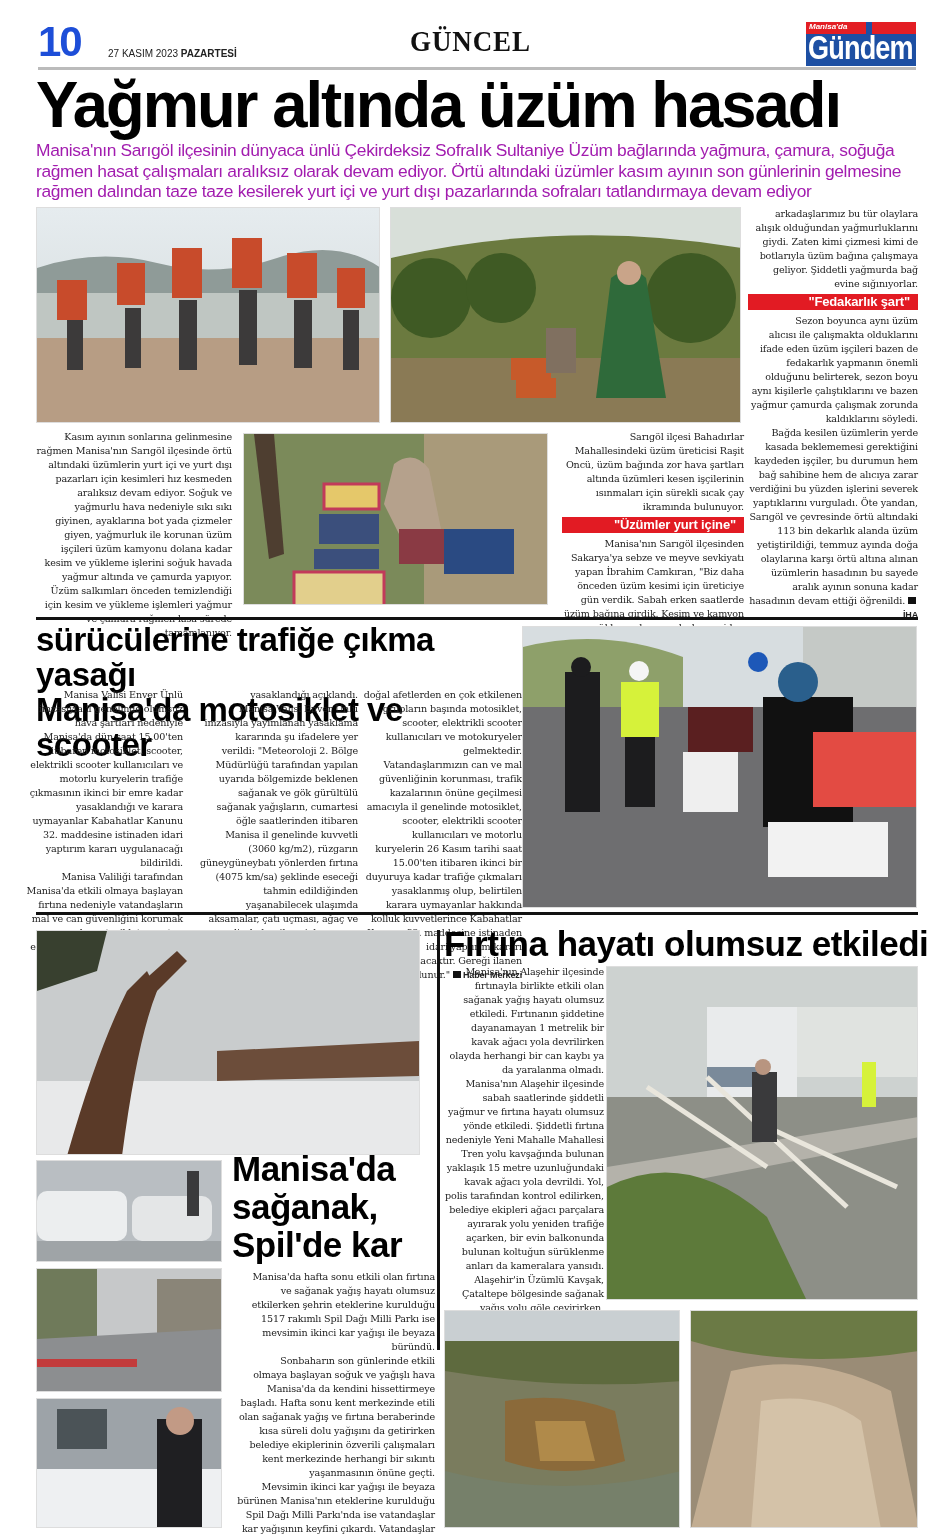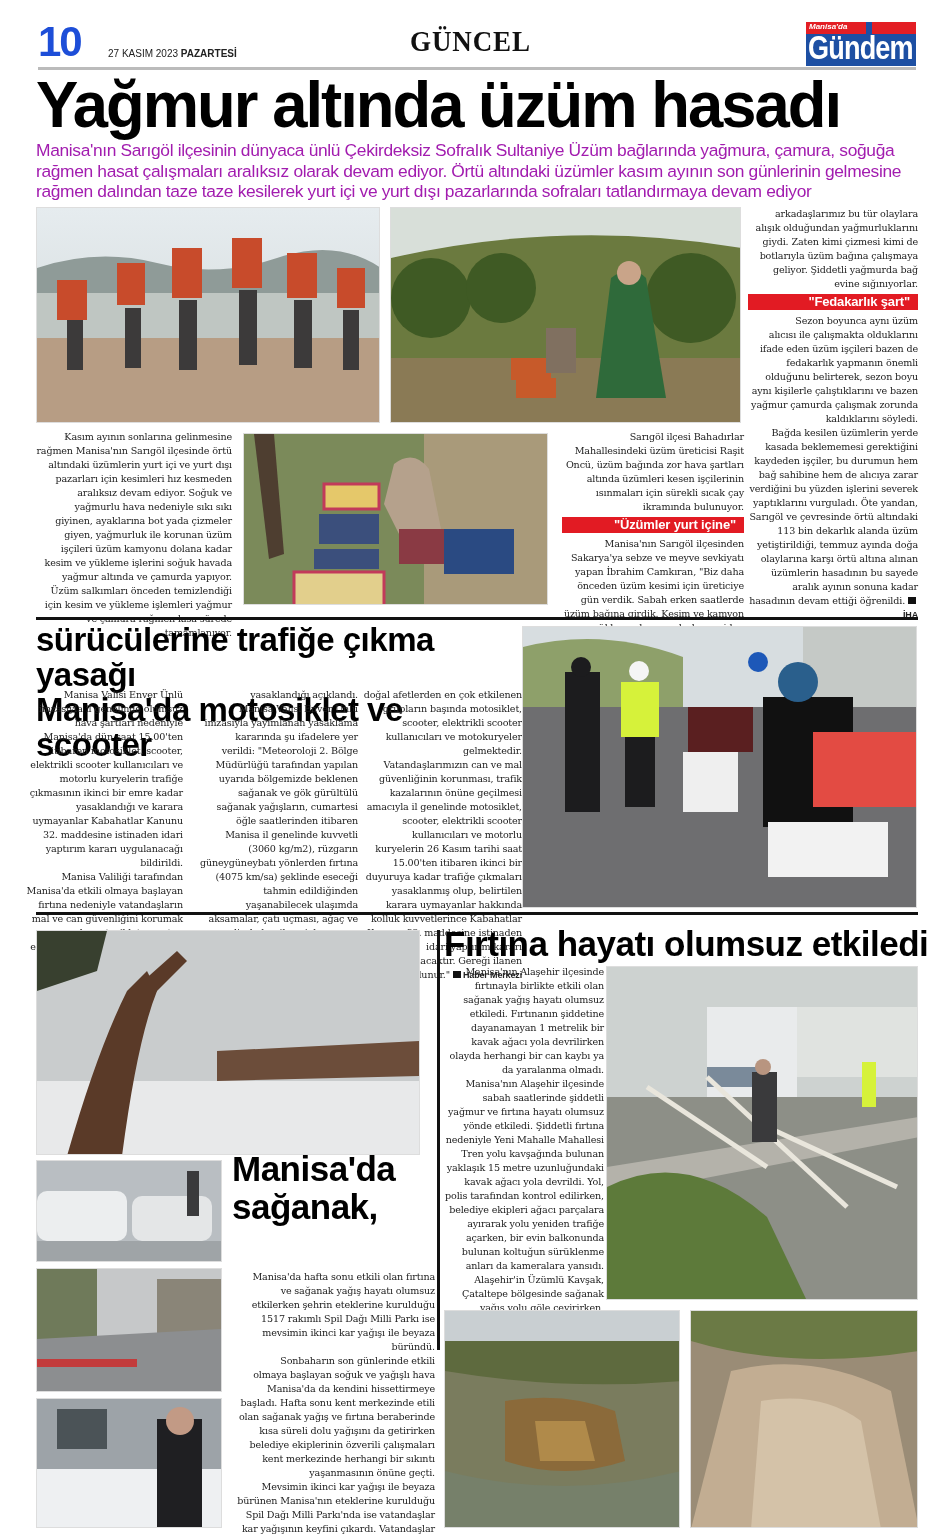--- a/index.html
+++ b/index.html
@@ -208,20 +208,21 @@
     <rect x="0" y="70" width="186" height="60" fill="#eef0f2"></rect>
     <rect x="120" y="20" width="45" height="110" fill="#1f1f22"></rect>
     <circle cx="143" cy="22" r="14" fill="#c29a85"></circle>
     <rect x="20" y="10" width="50" height="40" fill="#4b5357"></rect>
   </svg>
 </div>
 
 <div class="abs h3" style="left:232px;top:1150px;width:200px;">
   <div>Manisa'da</div>
   <div>sağanak,</div>
+  <div>Spil'de kar</div>
 </div>
 
 <div class="abs col" style="left:232px;top:1270px;width:203px;">
   <p>Manisa'da  hafta sonu etkili olan fırtına ve sağanak yağış hayatı olumsuz etkilerken şehrin eteklerine kurulduğu 1517 rakımlı Spil Dağı Milli Parkı ise mevsimin ikinci kar yağışı ile beyaza büründü.</p>
   <p>Sonbaharın son günlerinde etkili olmaya başlayan soğuk ve yağışlı hava Manisa'da da kendini hissettirmeye başladı. Hafta sonu kent merkezinde etili olan sağanak yağış ve fırtına beraberinde kısa süreli dolu yağışını da getirirken belediye ekiplerinin özverili çalışmaları kent merkezinde herhangi bir sıkıntı yaşanmasının önüne geçti.</p>
   <p><span>Mevsimin ikinci kar yağışı ile beyaza bürünen Manisa'nın eteklerine kurulduğu Spil Dağı Milli Parkı'nda ise vatandaşlar kar yağışının keyfini çıkardı. Vatandaşlar kartopu oynamak için Spil Dağı Milli Parkının yolunu tutarken, beyaz gelinlikle kaplanan Spil Dağı Milli Parkı eşsiz bir manzaraya büründü.</span> </p>
 </div>
 
 <div class="abs" style="left:437px;top:930px;width:3px;height:420px;background:#111;"></div>
 

